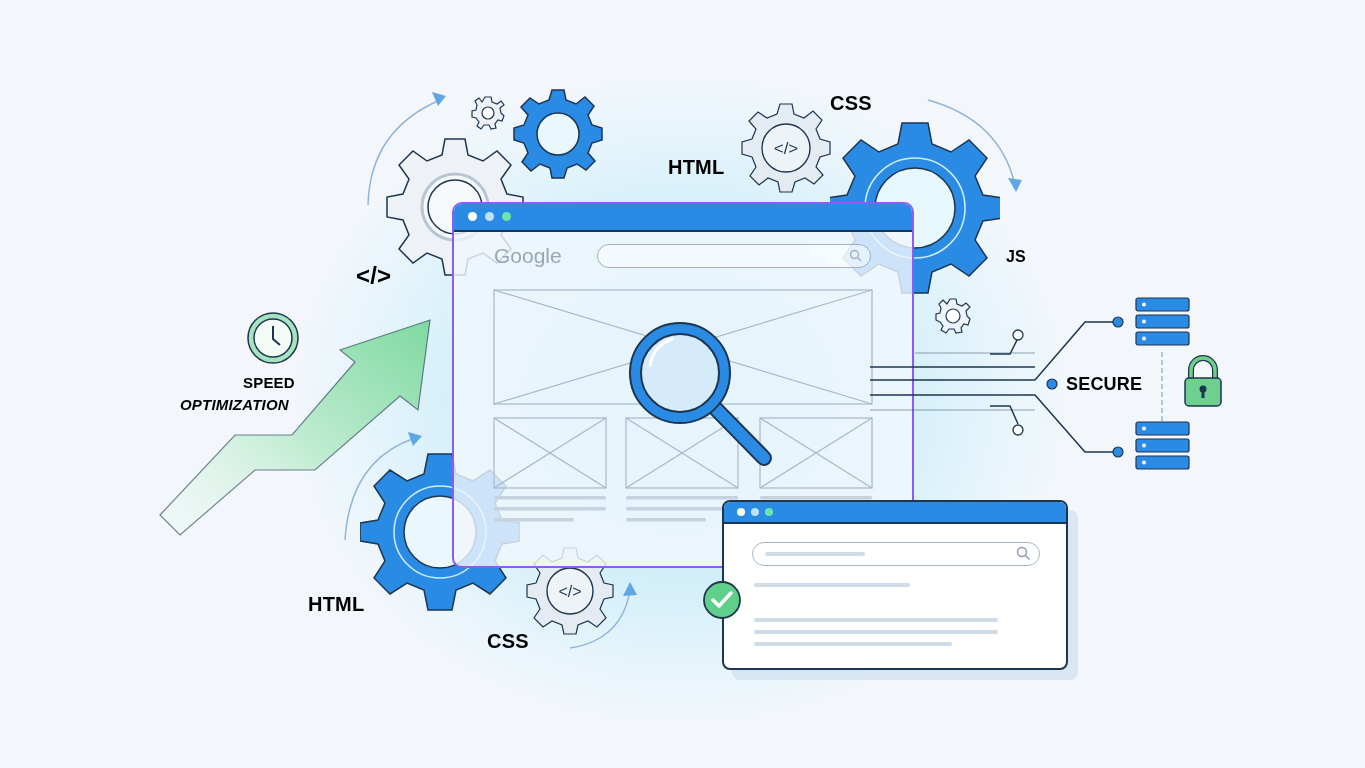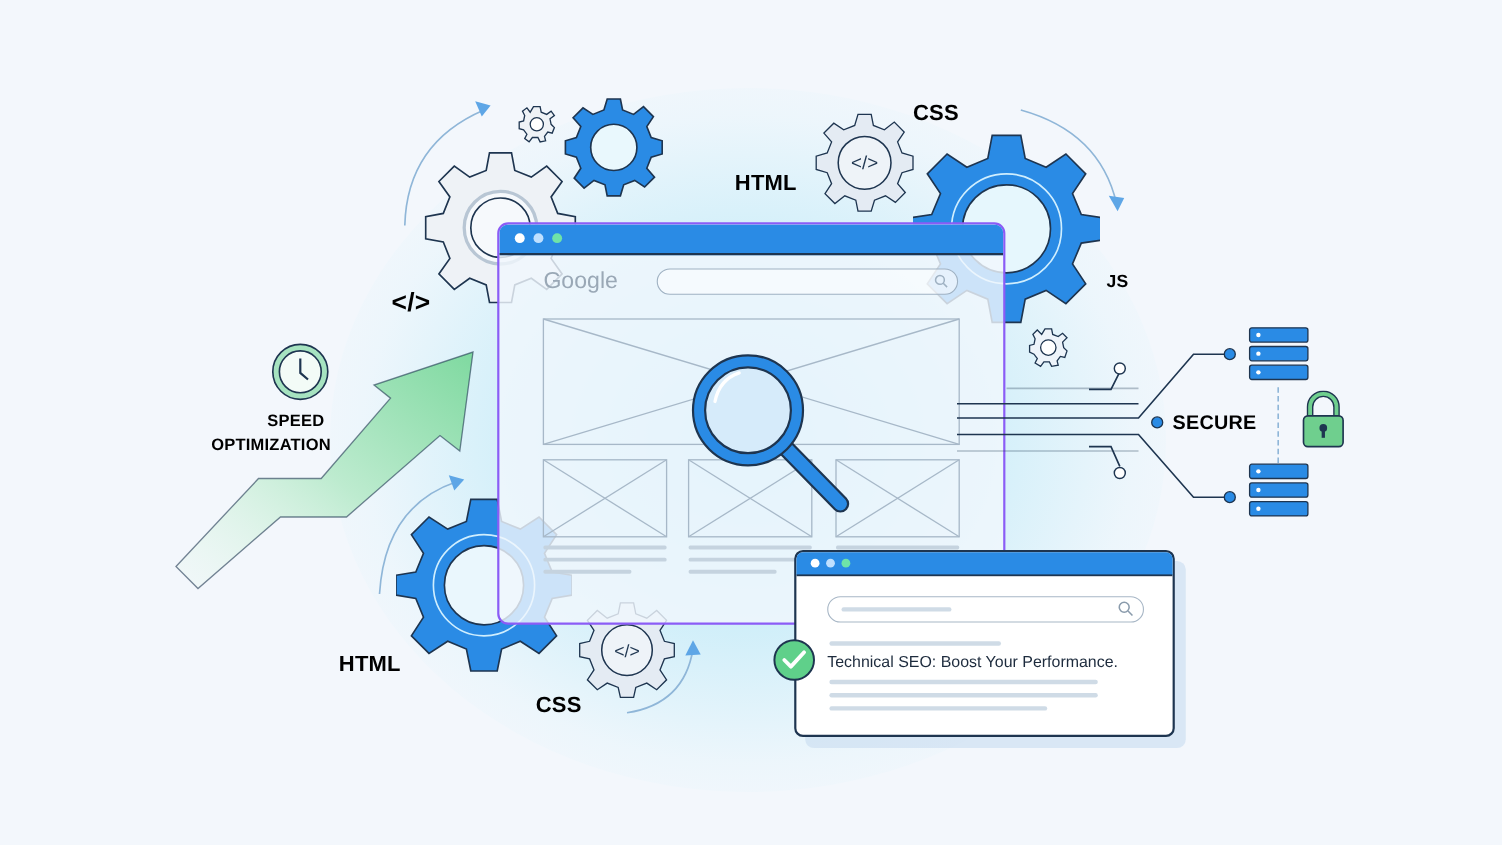--- a/index.html
+++ b/index.html
@@ -47,21 +47,21 @@
   </defs>
   <polygon points="10,205 85,125 142,125 205,52 190,40 280,10 268,100 250,86 165,160 105,160 30,225" fill="url(#ga)" stroke="#1e3550" stroke-width="1.2" stroke-opacity="0.6"></polygon>
 </svg>
 
 <svg class="abs" style="left:246px;top:311px" width="54" height="54">
   <circle cx="27" cy="27" r="25" fill="#a6e3c0" stroke="#1e3550" stroke-width="1.5"></circle>
   <circle cx="27" cy="27" r="19" fill="#f3fbf7" stroke="#1e3550" stroke-width="1.5"></circle>
   <path d="M27 15 L27 28 L34 34" fill="none" stroke="#1e3550" stroke-width="2"></path>
 </svg>
 <div class="label" style="left:243px;top:374px;font-size:15px;">SPEED</div>
-<div class="label" style="left:192px;top:396px;font-size:15px;">OPTIMIZATION</div>
+<div class="label" style="left:180px;top:396px;font-size:15px;font-style:italic;">OPTIMIZATION</div>
 
 <div class="label" style="left:356px;top:262px;font-size:24px;font-weight:700;">&lt;/&gt;</div>
 
 <svg class="abs" style="left:380px;top:132px" width="150" height="150">
   <g transform="translate(75,75)">
     <path d="M-10,-68 L10,-68 L13,-52 L28,-46 L42,-56 L56,-42 L46,-28 L52,-13 L68,-10 L68,10 L52,13 L46,28 L56,42 L42,56 L28,46 L13,52 L10,68 L-10,68 L-13,52 L-28,46 L-42,56 L-56,42 L-46,28 L-52,13 L-68,10 L-68,-10 L-52,-13 L-46,-28 L-56,-42 L-42,-56 L-28,-46 L-13,-52 Z" fill="#eef2f6" stroke="#1e3550" stroke-width="1.5"></path>
     <circle r="33" fill="#f6f9fc" stroke="#b8c6d4" stroke-width="3"></circle>
     <circle r="27" fill="none" stroke="#1e3550" stroke-width="1.5"></circle>
   </g>
 </svg>
@@ -225,21 +225,20 @@
     <span class="dot" style="left:41px;background:#6fe3a8"></span>
   </div>
   <div class="mini-search">
     <div class="line" style="left:12px;top:9px;width:100px;"></div>
     <svg class="abs" style="right:8px;top:3px" width="15" height="15">
       <circle cx="6" cy="6" r="4.5" fill="none" stroke="#8a9bac" stroke-width="1.4"></circle>
       <line x1="9.5" y1="9.5" x2="13.5" y2="13.5" stroke="#8a9bac" stroke-width="1.4"></line>
     </svg>
   </div>
   <div class="line" style="left:30px;top:81px;width:156px;"></div>
-  <div class="result-title">Technical SEO: Boost Your Performance.</div>
   <div class="line" style="left:30px;top:116px;width:244px;"></div>
   <div class="line" style="left:30px;top:128px;width:244px;"></div>
   <div class="line" style="left:30px;top:140px;width:198px;"></div>
 </div>
 <svg class="abs" style="left:702px;top:580px" width="40" height="40">
   <circle cx="20" cy="20" r="18" fill="#5fd08a" stroke="#1e3550" stroke-width="1.8"></circle>
   <path d="M11 20 L17 26 L29 13" fill="none" stroke="#ffffff" stroke-width="3.5" stroke-linecap="round" stroke-linejoin="round"></path>
 </svg>
 
 </body></html>

